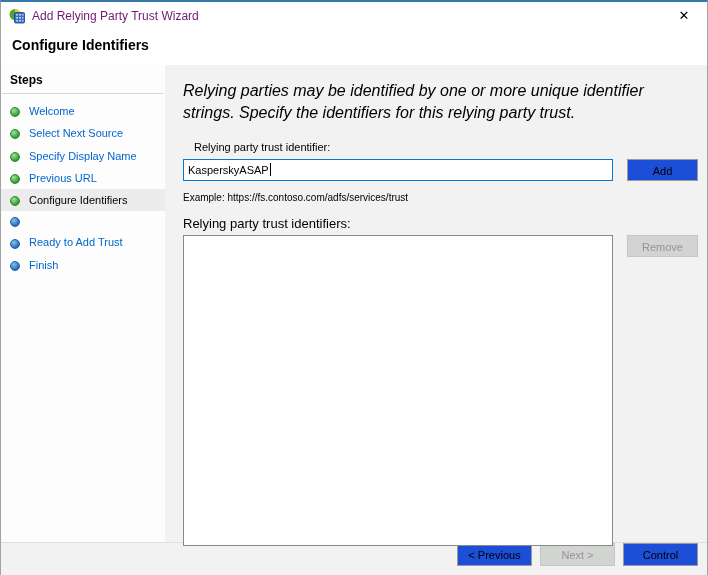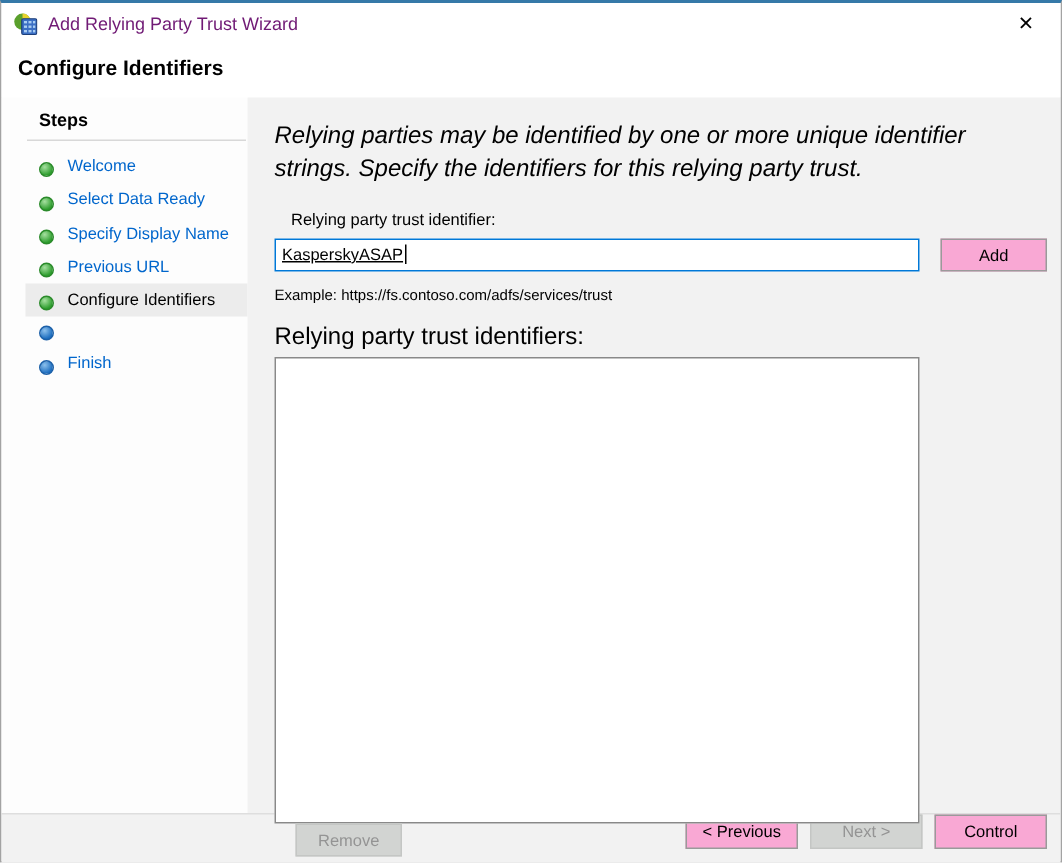--- a/index.html
+++ b/index.html
@@ -43,33 +43,32 @@
   }
   
   .body-row {
     display:flex;
     height:477px;
   }
   .sidebar {
     width:164px; flex:0 0 164px;
     background:#fdfdfd;
     padding-top:8px;
-    padding-left:16px;
   }
   .sidebar-title {
     font-size:12px; font-weight:bold; color:#000;
     padding:0 8px 6px 9px;
   }
   .sidebar-divider {
     border-bottom:1px solid #d8d8d8;
     margin:0 1px;
   }
   .steps-list { padding-top:6px; }
   .step {
-    display:flex; align-items:flex-end;
+    display:flex; align-items:center;
     padding:4px 6px 4px 9px;
   }
   .bullet {
     width:10px; height:10px; border-radius:50%;
     margin:2px 9px 0 0; flex:0 0 auto;
   }
   .bullet.done    { background:radial-gradient(circle at 35% 30%, #a6e0a0, #2f9e2f 70%); border:1px solid #2a8a2a; }
   .bullet.current { background:radial-gradient(circle at 35% 30%, #a6e0a0, #2f9e2f 70%); border:1px solid #2a8a2a; }
   .bullet.todo    { background:radial-gradient(circle at 35% 30%, #8cc0ec, #1f6fc0 70%); border:1px solid #1c60a8; }
   .step-label { font-size:11px; line-height:1.3; color:#0066cc; }
@@ -88,45 +87,45 @@
     font-style:italic;
   }
   .field-label { font-size:11px; color:#000; margin-top:16px;margin-left:11px; }
   .input-row { display:flex; margin-top:6px; align-items:flex-start; }
   .text-input {
     width:430px; height:22px;
     background:#ffffff;
     border:1px solid #0078d7;
     font-size:11px; color:#000;
     padding:0 4px;
-    display:flex; align-items:center;text-decoration:underline;
+    display:flex; align-items:center;
   }
   .caret {
     display:inline-block;
     width:1px; height:13px;
     background:#000;
     margin-left:1px;
   }
   .btn {
     height:22px; width:71px;
-    background:#f9a8d4;
+    background:#1d4ed8;
     border:1px solid #9a9a9a;
     font-family:"Liberation Sans", sans-serif;
     font-size:11px; color:#000;
     text-align:center; line-height:20px;
   }
   .btn.side { margin-left:14px; }
   .btn.disabled {
     background:#d2d4d2;
     border-color:#c4c6c4;
     color:#949494;
   }
   .example-text { font-size:10px; color:#000; margin-top:11px; }
-  .list-label { font-size:16px; color:#000; margin-top:13px; }
-  .list-row { display:flex; margin-top:4px; align-items:flex-start;flex-direction:column; }
+  .list-label { font-size:13px; color:#000; margin-top:13px; }
+  .list-row { display:flex; margin-top:4px; align-items:flex-start; }
   .listbox {
     width:430px; height:311px;
     background:#ffffff;
     border:1px solid #898989;
   }
   
   .footer {
     height:48px;
     background:#f2f2f2;
     border-top:1px solid #dedede;
@@ -170,36 +169,40 @@
     <div class="sidebar">
       <div class="sidebar-title">Steps</div>
       <div class="sidebar-divider"></div>
       <div class="steps-list">
           <div class="step done">
             <span class="bullet done"></span>
             <span class="step-label">Welcome</span>
           </div>
           <div class="step done">
             <span class="bullet done"></span>
-            <span class="step-label">Select Data Ready</span>
+            <span class="step-label">Select Next Source</span>
           </div>
           <div class="step done">
             <span class="bullet done"></span>
             <span class="step-label">Specify Display Name</span>
           </div>
           <div class="step done">
             <span class="bullet done"></span>
             <span class="step-label">Previous URL</span>
           </div>
           <div class="step current">
             <span class="bullet current"></span>
             <span class="step-label">Configure Identifiers</span>
           </div>
           <div class="step todo">
             <span class="bullet todo"></span>
+          </div>
+          <div class="step todo">
+            <span class="bullet todo"></span>
+            <span class="step-label">Ready to Add Trust</span>
           </div>
           <div class="step todo">
             <span class="bullet todo"></span>
             <span class="step-label">Finish</span>
           </div>
         </div>
     </div>
 
     <div class="main">
       <div class="intro">Relying parties may be identified by one or more unique identifier strings. Specify the identifiers for this relying party trust.</div>

